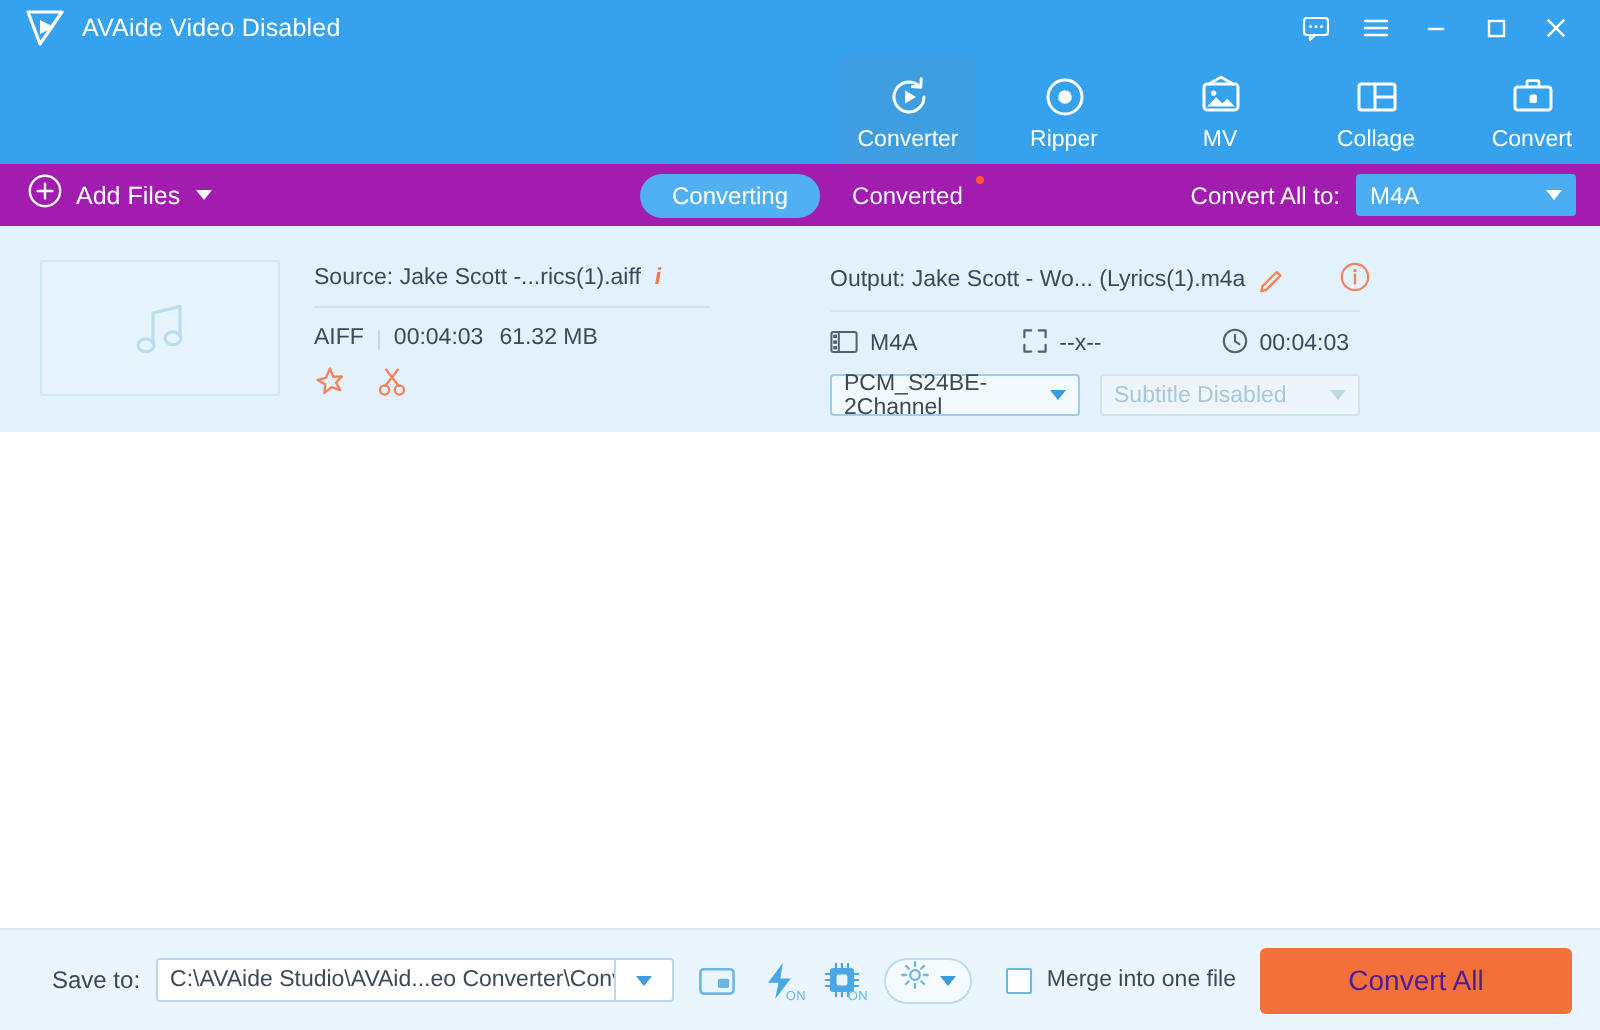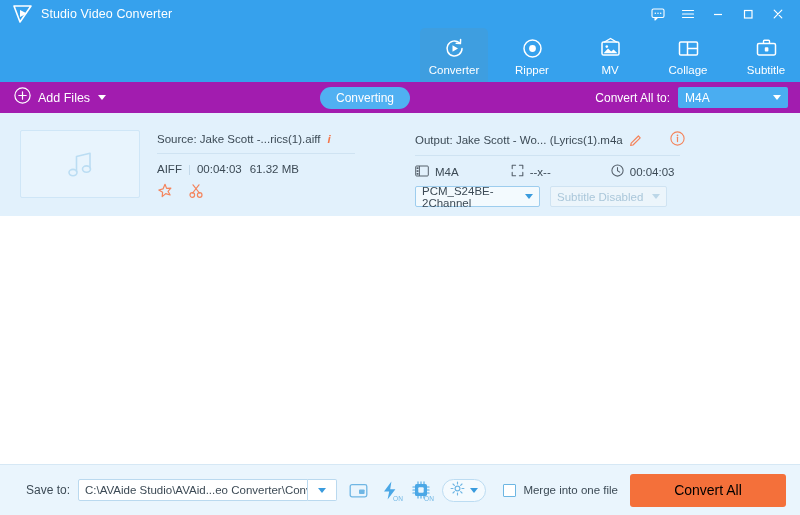--- a/index.html
+++ b/index.html
@@ -86,21 +86,21 @@
   .hr2{width:265px;height:1px;background:#cfe3f2;margin-top:8px;}
   .outmeta{display:flex;align-items:center;margin-top:8px;font-size:11.5px;color:#3c4a55;}
   .om{display:flex;align-items:center;gap:6px;}
   .outselects{display:flex;align-items:center;margin-top:7px;gap:10px;}
   .sel{
     height:21px;border:1px solid #9dcdee;border-radius:2px;background:#f3fafe;
     display:flex;align-items:center;justify-content:space-between;padding:0 6px;
     font-size:11.5px;color:#3c4a55;box-sizing:border-box;cursor:pointer;
   }
   .sel.codec{width:125px;justify-content:space-between;}
-  .sel.sub{width:117px;color:#aac7da;border-color:#cfe3f2;background:#ecf5fb;cursor:default;}
+  .sel.sub{width:130px;color:#aac7da;border-color:#cfe3f2;background:#ecf5fb;cursor:default;}
   .caret-b{width:0;height:0;border-left:4px solid transparent;border-right:4px solid transparent;border-top:5px solid #3a9bdd;}
   .caret-g{width:0;height:0;border-left:4px solid transparent;border-right:4px solid transparent;border-top:5px solid #bcd7e8;}
 
   .rightthumb{position:absolute;left:714px;top:148px;}
   .badge{
     position:absolute;left:4px;top:-12px;width:22px;height:12px;background:#2f8fd8;border-radius:6px;
     display:flex;align-items:center;justify-content:center;color:#fff;font-size:8px;
   }
   .mini{
     width:26px;height:34px;background:#3f9fe8;border-radius:2px;position:relative;
@@ -131,36 +131,36 @@
   .onlbl{position:absolute;right:-3px;bottom:-1px;font-size:6.5px;color:#6fb6e4;letter-spacing:.2px;}
   .gearbtn{
     margin-left:11px;height:23px;border:1px solid #bcdcf2;border-radius:12px;background:#f4fafe;
     display:flex;align-items:center;padding:0 7px;gap:5px;cursor:pointer;box-sizing:border-box;
   }
   .merge{position:absolute;right:182px;display:flex;align-items:center;cursor:pointer;}
   .cbox{width:13px;height:13px;border:1px solid #6cb6e3;background:#fff;border-radius:1px;box-sizing:border-box;}
   .merge .mlbl{font-size:11.5px;color:#3c4a55;margin-left:7px;}
   .convbtn{
     position:absolute;right:14px;width:156px;height:33px;background:#f4703a;border-radius:3px;
-    display:flex;align-items:center;justify-content:center;color:#000000;font-size:14px;cursor:pointer;
+    display:flex;align-items:center;justify-content:center;color:#4c1d95;font-size:14px;cursor:pointer;
   }
 </style>
 </head>
 <body>
 
 <div class="app">
 
   <div class="titlebar">
     <div class="logo">
       <svg width="24" height="20" viewBox="0 0 24 20">
         <path d="M3 2 L20 2 L9 18 Z" fill="none" stroke="#fff" stroke-width="1.6" stroke-linejoin="round"></path>
         <path d="M9 6 L16 9.5 L9 13 Z" fill="#fff"></path>
       </svg>
     </div>
-    <div class="app-title">Studio Video Converter</div>
+    <div class="app-title">AVAide Video Disabled</div>
     <div class="win-ctrls">
       <div class="wbtn">
         <svg width="14" height="14" viewBox="0 0 14 14">
           <rect x="1" y="2" width="12" height="8.5" rx="1.5" fill="none" stroke="#fff" stroke-width="1.1"></rect>
           <path d="M4 10.5 L4 13 L6.5 10.5" fill="none" stroke="#fff" stroke-width="1.1" stroke-linejoin="round"></path>
           <circle cx="4.3" cy="6.2" r=".75" fill="#fff"></circle>
             <circle cx="7" cy="6.2" r=".75" fill="#fff"></circle>
             <circle cx="9.7" cy="6.2" r=".75" fill="#fff"></circle>
         </svg>
       </div>
@@ -229,40 +229,44 @@
         <div class="tlabel">Collage</div>
       </div>
       <div class="tab">
         <div class="ticon">
           <svg width="25" height="25" viewBox="0 0 25 25">
             <path d="M9.5 7.5 L9.5 5.2 Q9.5 4.3 10.4 4.3 L14.6 4.3 Q15.5 4.3 15.5 5.2 L15.5 7.5" fill="none" stroke="#fff" stroke-width="1.4"></path>
             <rect x="3.5" y="7.5" width="18" height="11.5" rx="1.4" fill="none" stroke="#fff" stroke-width="1.5"></rect>
             <rect x="10.8" y="11.3" width="3.6" height="4.2" rx=".8" fill="#fff"></rect>
           </svg>
         </div>
-        <div class="tlabel">Subtitle</div>
+        <div class="tlabel">Convert</div>
       </div>
     </div>
   </div>
 
   <div class="toolbar">
     <div class="addfiles">
       <span>
         <svg width="17" height="17" viewBox="0 0 17 17">
           <circle cx="8.5" cy="8.5" r="7.6" fill="none" stroke="#fff" stroke-width="1.2"></circle>
           <path d="M8.5 4.8v7.4M4.8 8.5h7.4" stroke="#fff" stroke-width="1.2" stroke-linecap="round"></path>
         </svg>
       </span>
       <span class="label">Add Files</span>
       <span class="caret-w"></span>
     </div>
 
     <div class="segctl">
       <div class="seg active">
         <span>Converting</span>
+      </div>
+      <div class="seg">
+        <span>Converted</span>
+        <span class="dot"></span>
       </div>
     </div>
 
     <div class="convall">
       <span class="lbl">Convert All to:</span>
       <div class="convsel">
         <span>M4A</span>
         <span class="caret-w" style="margin-left:0"></span>
       </div>
     </div>

